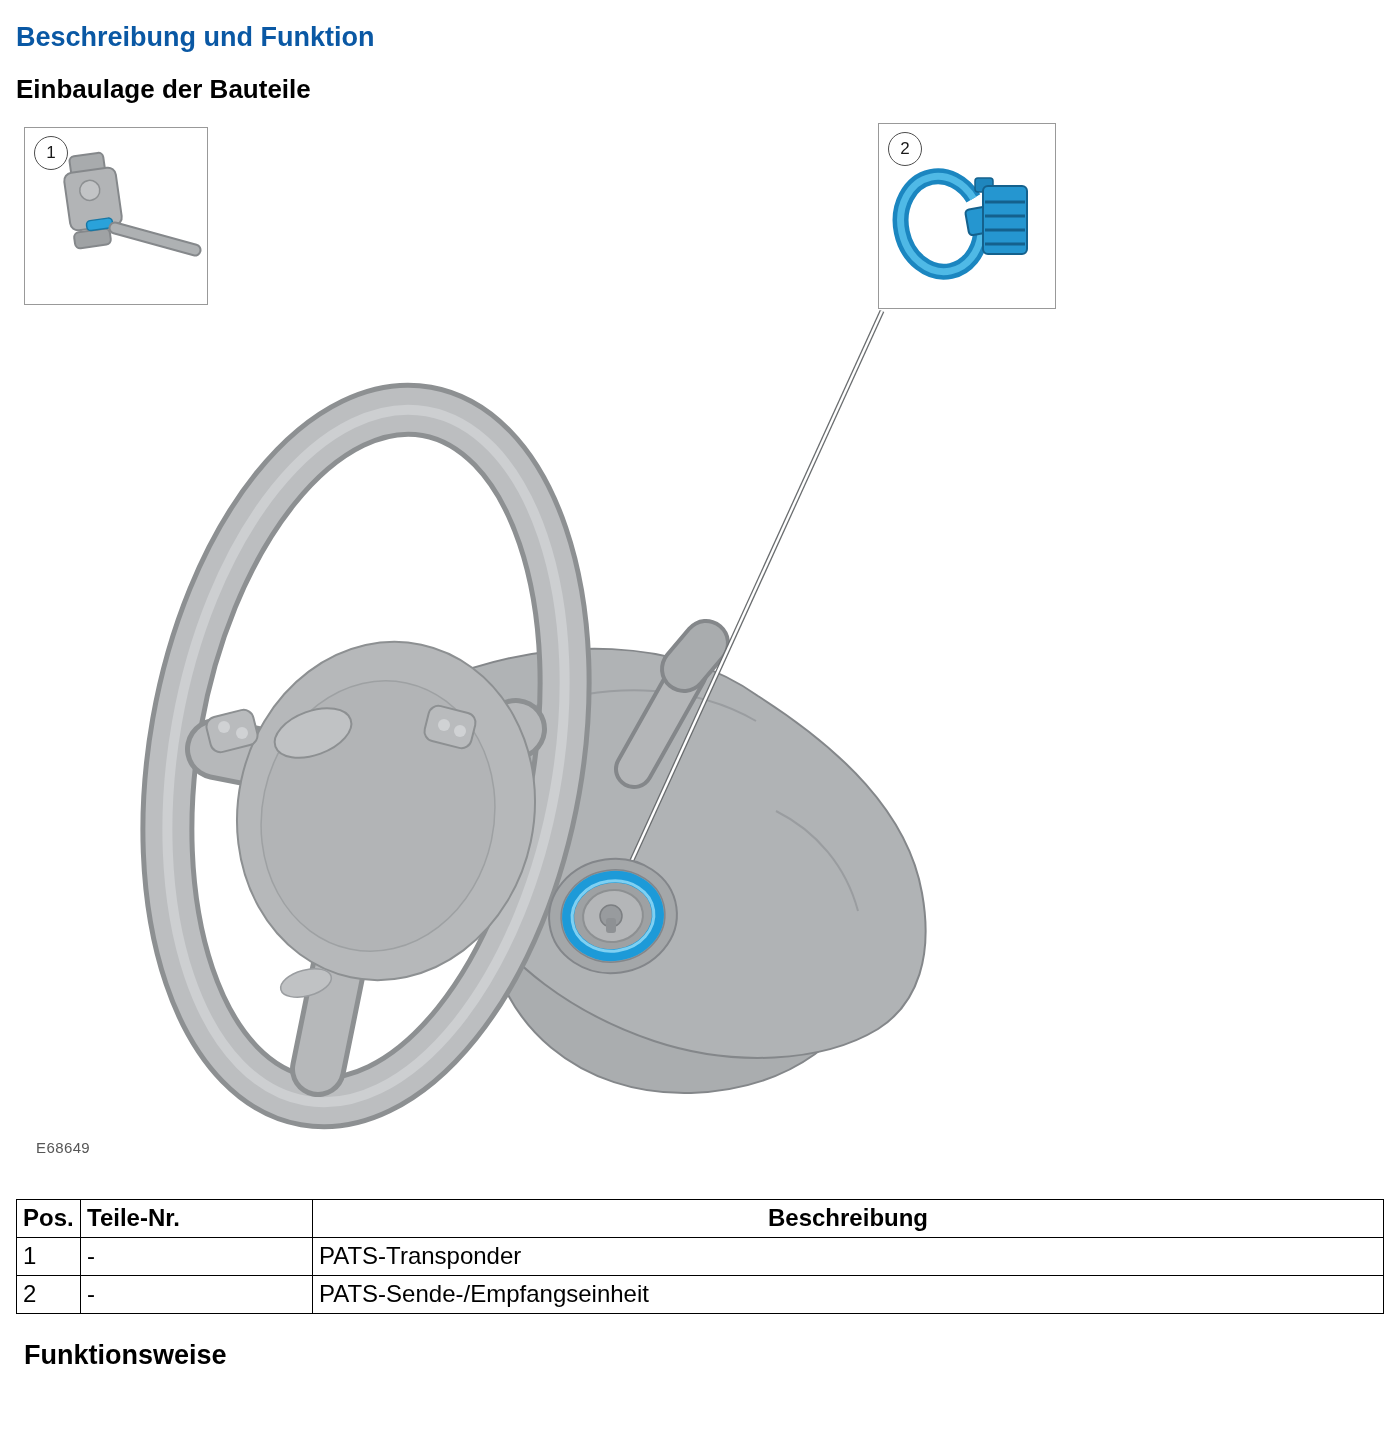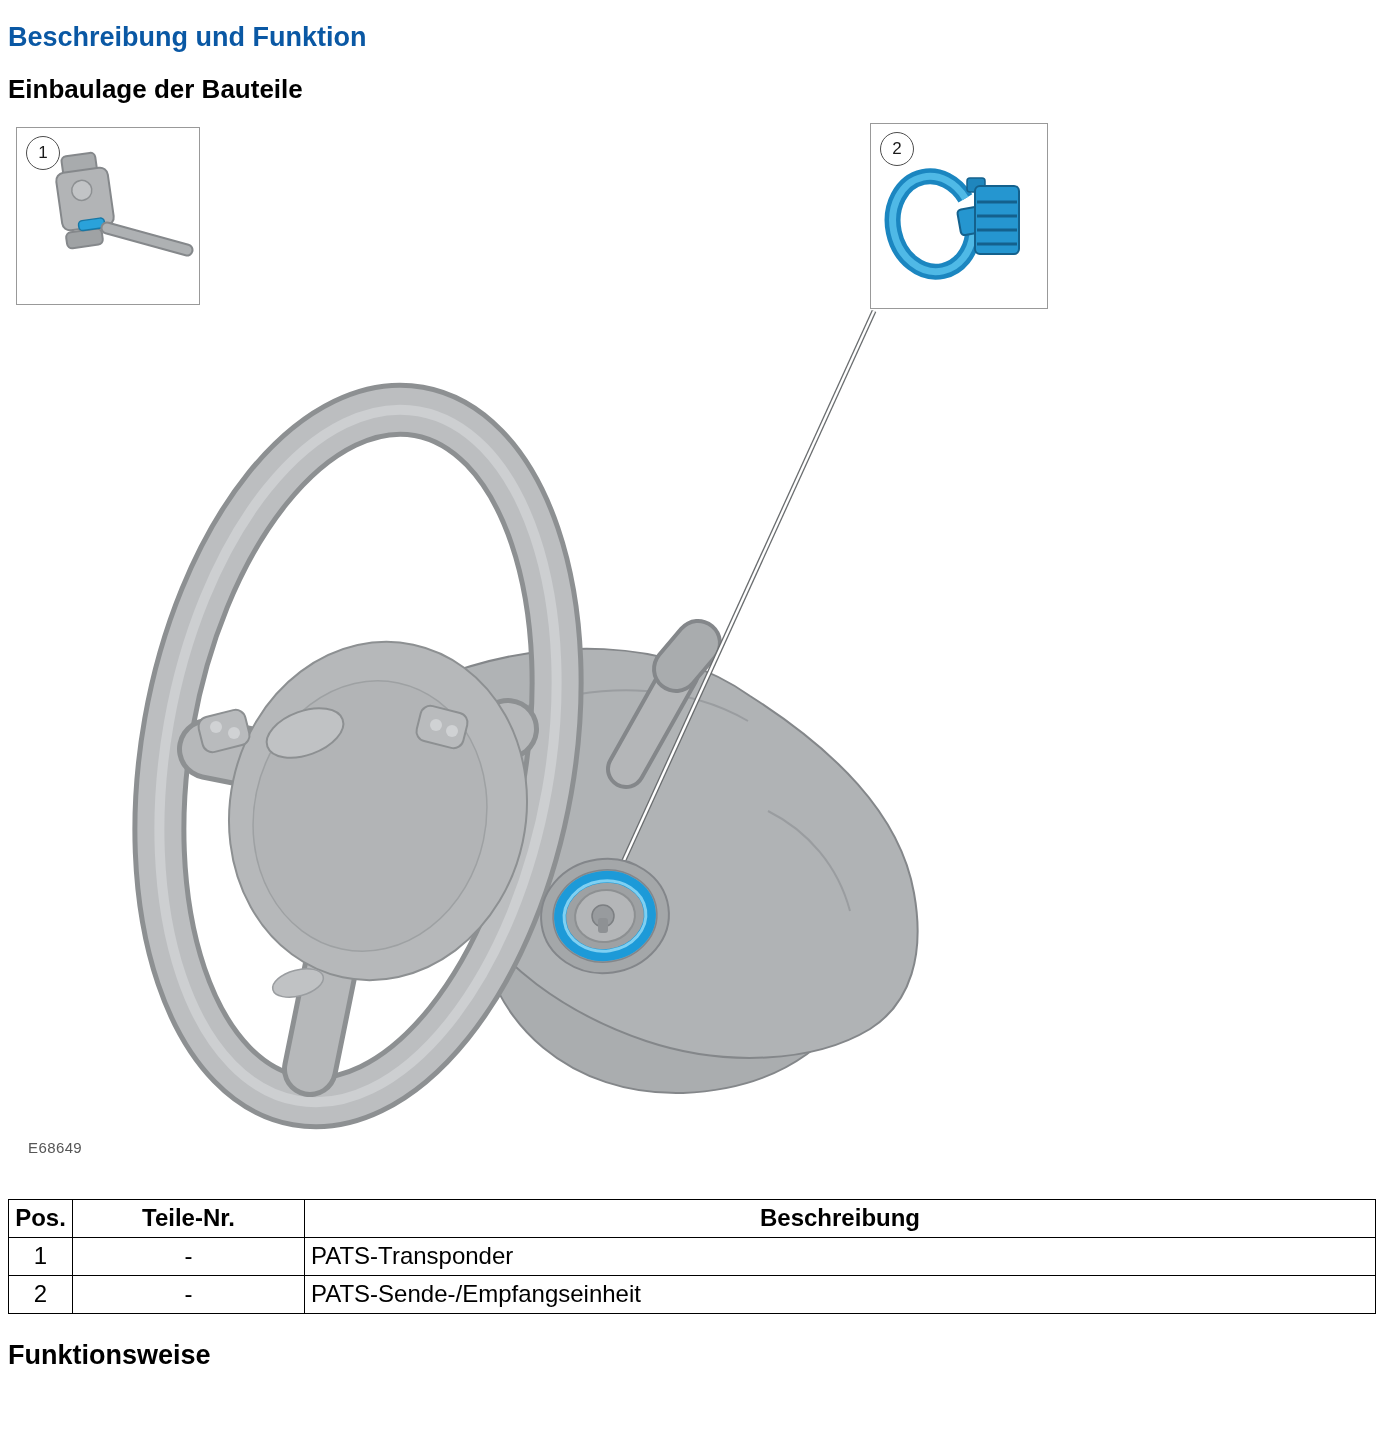--- a/index.html
+++ b/index.html
@@ -7,21 +7,21 @@
     padding: 0;
     background: #ffffff;
     width: 1384px;
     height: 1442px;
     font-family: "Liberation Sans", sans-serif;
     color: #000;
     overflow: hidden;
   }
   .page {
     box-sizing: border-box;
-    padding: 22px 8px 0 8px;
+    padding: 22px 8px 0 16px;
   }
   .section-title {
     color: #0a58a4;
     font-size: 27px;
     font-weight: bold;
     margin: 0;
     line-height: 1.15;
   }
   .subsection-title {
     color: #000;
@@ -81,25 +81,25 @@
   }
   .parts th, .parts td {
     border: 1.5px solid #000;
     padding: 3px 6px;
     height: 38px;
     box-sizing: border-box;
     overflow: hidden;
     white-space: nowrap;
   }
   .parts th { font-weight: bold; text-align: center; }
-  .parts .c { text-align: center; }
+  .parts .c { text-align: left; }
   .footer-heading {
     font-size: 27px;
     font-weight: bold;
-    margin: 26px 0 0 0;
+    margin: 26px 0 0 8px;
     line-height: 1.15;
   }
 </style>
 </head>
 <body>
 
 <div class="page">
 
   <h1 class="section-title">Beschreibung und Funktion</h1>
   <h2 class="subsection-title">Einbaulage der Bauteile</h2>

